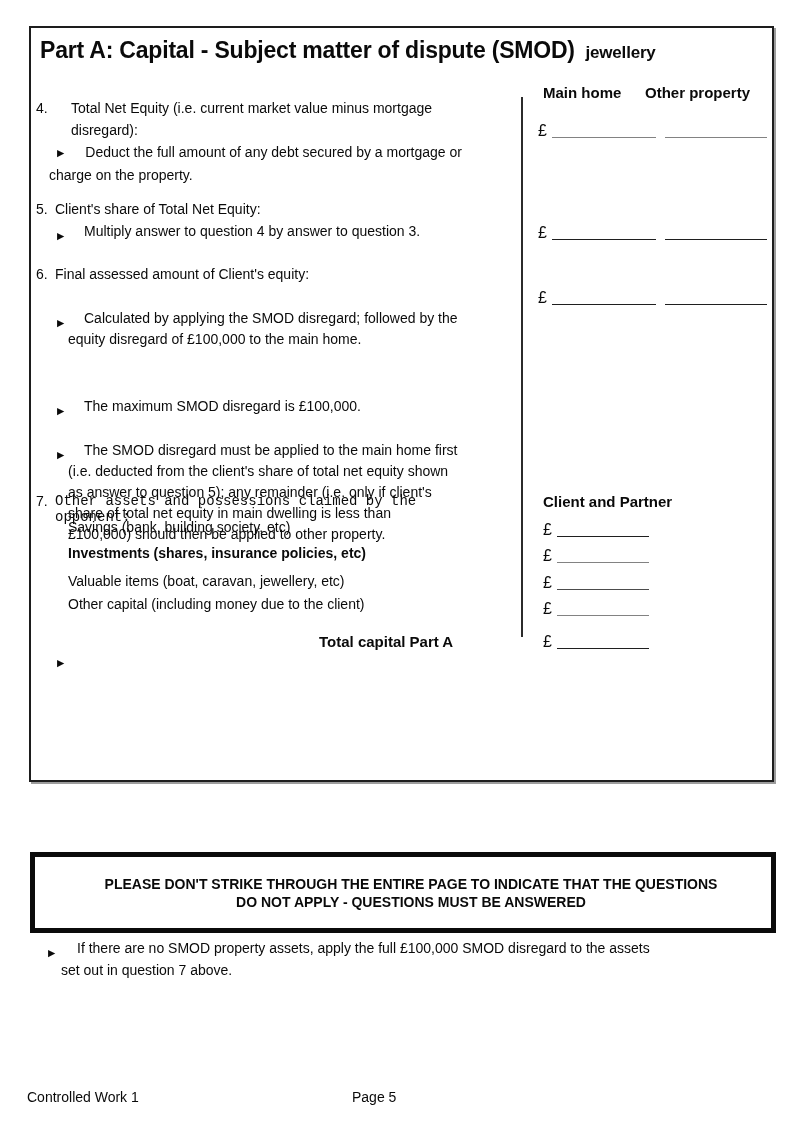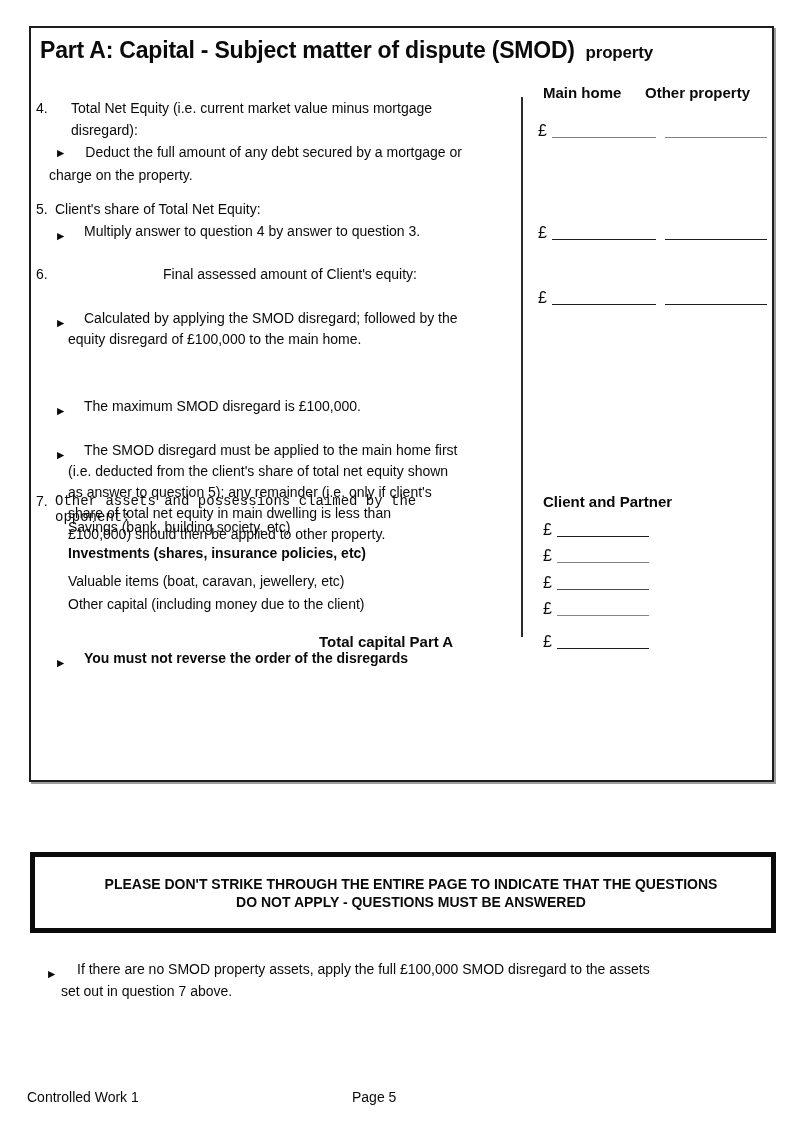--- a/index.html
+++ b/index.html
@@ -54,21 +54,21 @@
   }
   .footer-text { font-size:14px; line-height:16px; }
 </style>
 </head>
 <body>
 
 <div class="abs form-box"></div>
 
 <div class="abs page-title">
   <span>Part A: Capital - Subject matter of dispute (SMOD)</span>
-  <span class="suffix">&nbsp;</span><span class="suffix">property</span>
+  <span class="suffix">&nbsp;</span><span class="suffix">jewellery</span>
 </div>
 
 <div class="abs col-header" style="left:543px; top:85px;">Main home</div>
 <div class="abs col-header" style="left:645px; top:85px;">Other property</div>
 
 <div class="abs v-divider"></div>
 
 <div class="abs q-number" style="left:36px; top:97px;">4.</div>
 <div class="abs q-label pre" style="left:55px; top:97px; width:470px;">Total Net Equity (i.e. current market value minus mortgage
 disregard):</div>
@@ -87,37 +87,37 @@
 <div class="abs bullet lh22" style="left:57px; top:220px; width:468px;">
   <span class="glyph">▶</span><span class="pre">Multiply answer to question 4 by answer to question 3.</span>
 </div>
 <div class="abs money-row" style="left:538px; top:220px;">
   <span class="pound">£</span>
   <span class="blank" style="width:104px;"></span>
   <span class="blank" style="width:102px; margin-left:9px;"></span>
 </div>
 
 <div class="abs q-number" style="left:36px; top:263px;">6.</div>
-<div class="abs q-label" style="left:55px; top:263px; width:470px;text-align:center;">Final assessed amount of Client's equity:</div>
+<div class="abs q-label" style="left:55px; top:263px; width:470px;">Final assessed amount of Client's equity:</div>
 <div class="abs bullet" style="left:57px; top:286px; width:462px;">
   <span class="glyph">▶</span><span class="pre">Calculated by applying the SMOD disregard; followed by the
 equity disregard of £100,000 to the main home.</span>
 </div>
 <div class="abs bullet" style="left:57px; top:332px; width:462px;">
   <span class="glyph">▶</span><span class="pre">The maximum SMOD disregard is £100,000.</span>
 </div>
 <div class="abs bullet" style="left:57px; top:355px; width:468px;">
   <span class="glyph">▶</span><span class="pre">The SMOD disregard must be applied to the main home first
 (i.e. deducted from the client's share of total net equity shown
 as answer to question 5); any remainder (i.e. only if client's
 share of total net equity in main dwelling is less than
 £100,000) should then be applied to other property.</span>
 </div>
 <div class="abs bullet bold" style="left:57px; top:458px; width:468px;">
-  <span class="glyph">▶</span><span class="pre">You must not reverse the order of the disregards</span>
+  <span class="glyph">▶</span>
 </div>
 <div class="abs money-row" style="left:538px; top:285px;">
   <span class="pound">£</span>
   <span class="blank" style="width:104px;"></span>
   <span class="blank" style="width:102px; margin-left:9px;"></span>
 </div>
 
 <div class="abs q-line" style="left:36px; top:493px;">7.</div>
 <div class="abs q-line" style="left:55px; top:493px; width:440px;font-family:Liberation Mono, monospace;">Other assets and possessions claimed by the opponent:</div>
 <div class="abs col-header" style="left:543px; top:494px;">Client and Partner</div>

